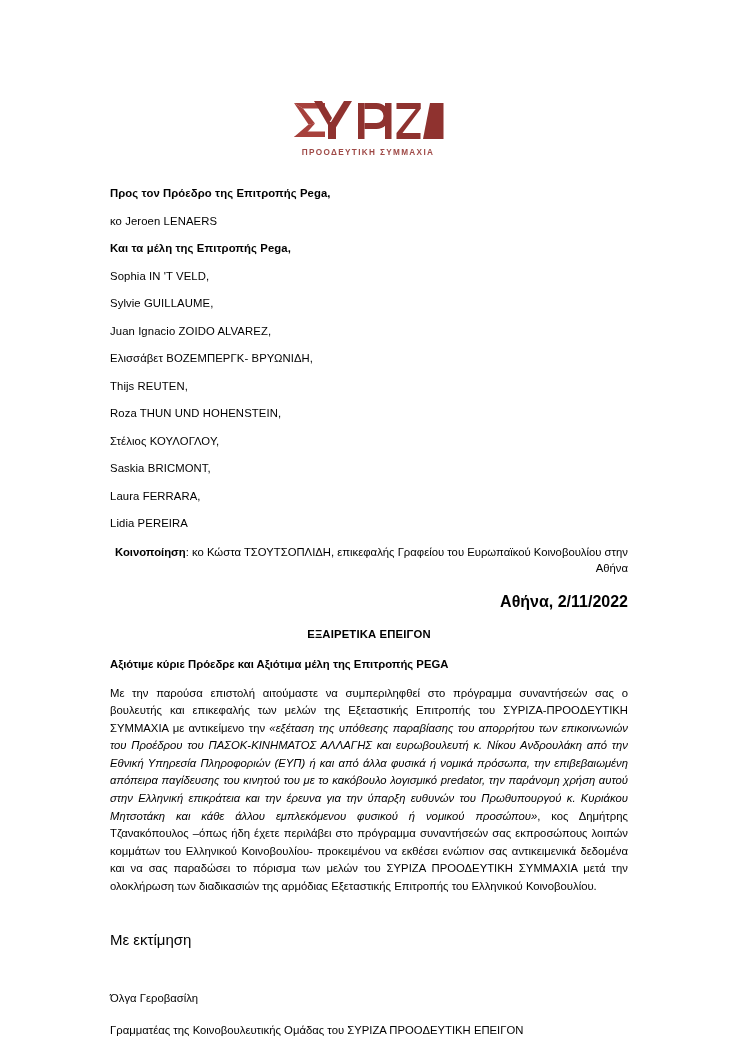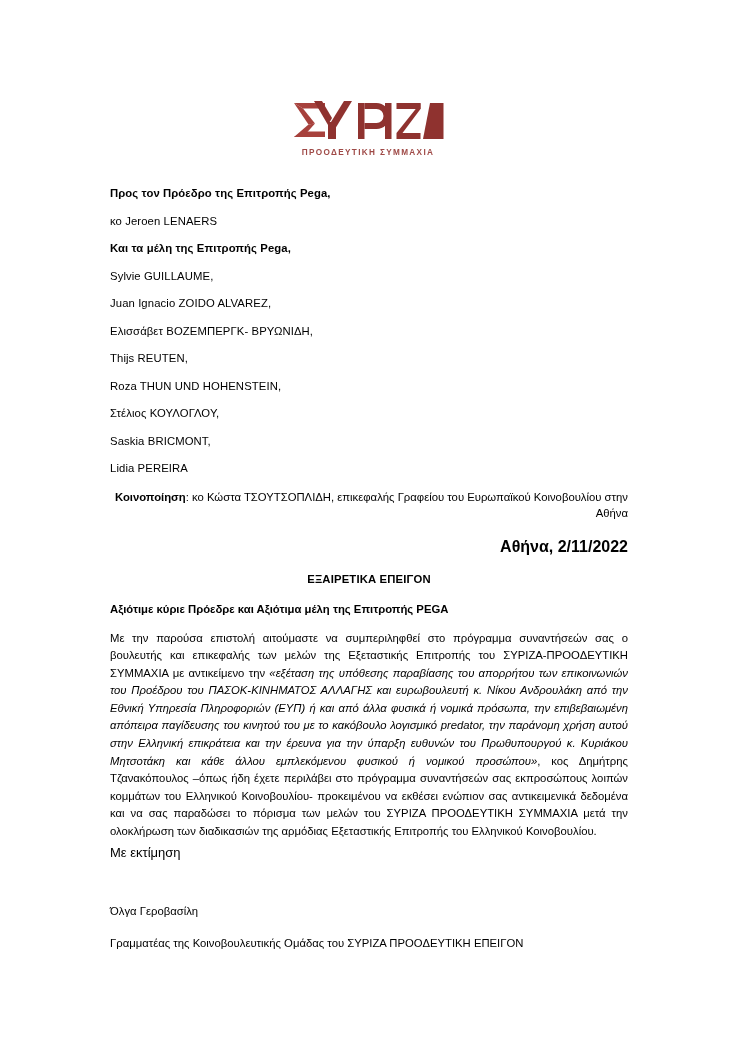--- a/index.html
+++ b/index.html
@@ -102,23 +102,23 @@
     line-height: 17.6px;
     text-align: justify;
     text-justify: inter-word;
     margin: 15px 0 0 0;
   }
   .body-par i {
     font-style: italic;
   }
 
   .closing {
-    font-size: 13px;
-    line-height: 16px;
-    margin: 4px 0 0 0;
+    font-size: 15px;
+    line-height: 16px;
+    margin: 36px 0 0 0;
   }
 
   .sig-name {
     font-size: 11.3px;
     line-height: 16px;
     margin: 42px 0 16px 0;
   }
   .sig-role {
     font-size: 11.3px;
     line-height: 16px;
@@ -175,27 +175,29 @@
     </div>
     <div class="logo-tagline">ΠΡΟΟΔΕΥΤΙΚΗ ΣΥΜΜΑΧΙΑ</div>
   </div>
 
   <div class="content">
 
     <p class="addr-line bold">Προς τον Πρόεδρο της Επιτροπής Pega,</p>
     <p class="addr-line">κο Jeroen LENAERS</p>
     <p class="addr-line bold">Και τα μέλη της Επιτροπής Pega,</p>
 
+    <p class="addr-line">Sophia IN 'T VELD,</p>
     <p class="addr-line">Sylvie GUILLAUME,</p>
     <p class="addr-line">Juan Ignacio ZOIDO ALVAREZ,</p>
     <p class="addr-line">Ελισσάβετ ΒΟΖΕΜΠΕΡΓΚ- ΒΡΥΩΝΙΔΗ,</p>
     <p class="addr-line">Thijs REUTEN,</p>
     <p class="addr-line">Roza THUN UND HOHENSTEIN,</p>
     <p class="addr-line">Στέλιος ΚΟΥΛΟΓΛΟΥ,</p>
     <p class="addr-line">Saskia BRICMONT,</p>
+    <p class="addr-line">Laura FERRARA,</p>
     <p class="addr-line">Lidia PEREIRA</p>
 
     <p class="notify"><span class="lbl">Κοινοποίηση</span><span>: κο Κώστα ΤΣΟΥΤΣΟΠΛΙΔΗ, επικεφαλής Γραφείου του Ευρωπαϊκού Κοινοβουλίου στην Αθήνα</span></p>
 
     <p class="date-line">Αθήνα, 2/11/2022</p>
 
     <p class="urgent">ΕΞΑΙΡΕΤΙΚΑ ΕΠΕΙΓΟΝ</p>
 
     <p class="salutation">Αξιότιμε κύριε Πρόεδρε και Αξιότιμα μέλη της Επιτροπής PEGA</p>
 

